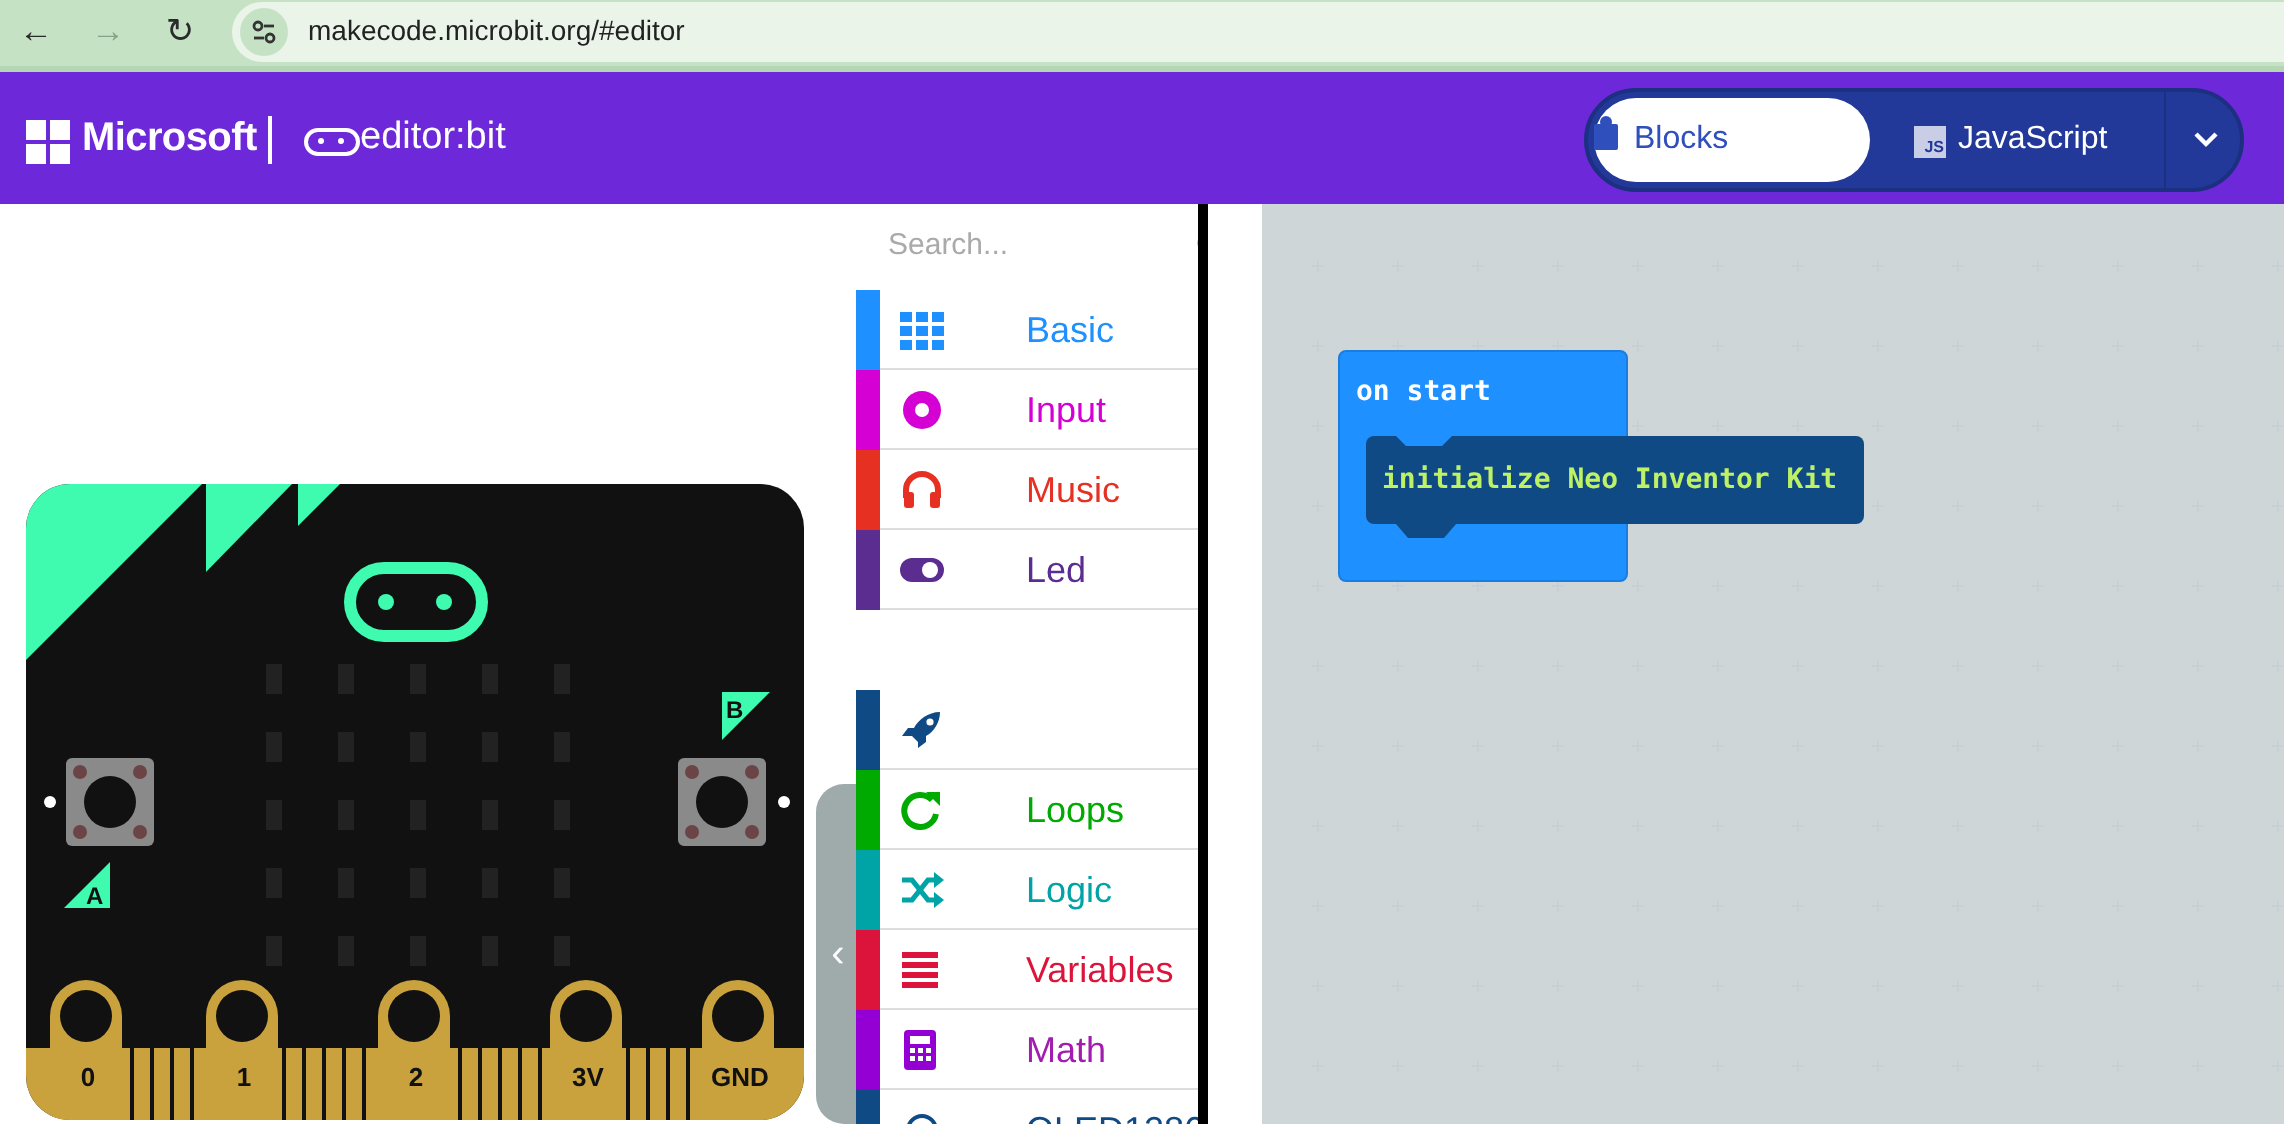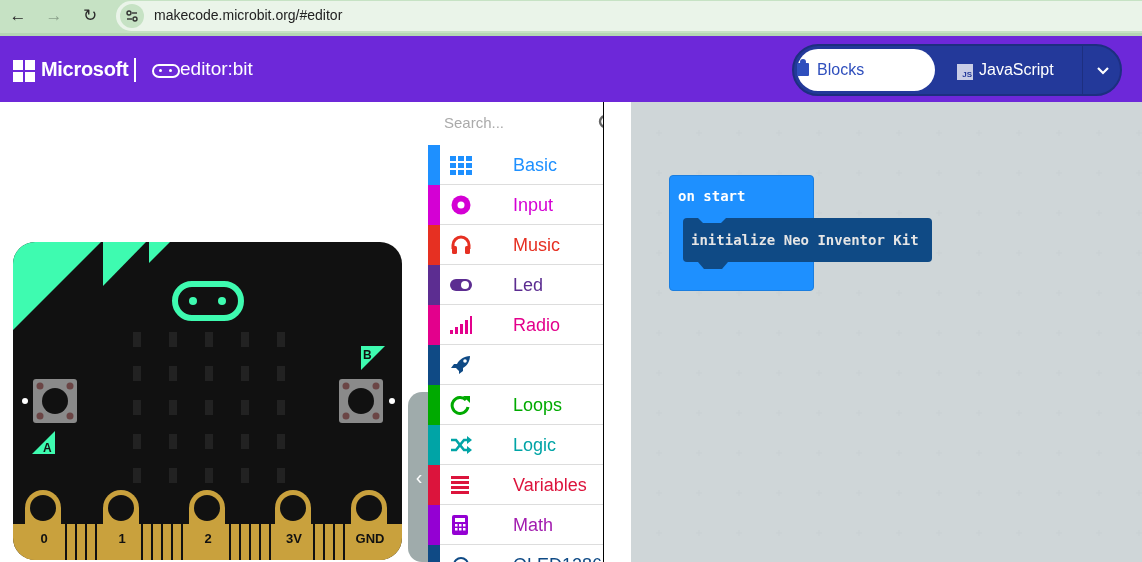--- a/index.html
+++ b/index.html
@@ -26,40 +26,40 @@
   .js-icon { display:inline-block; width: 16px; height: 16px; background:#c9cde6; color:#23399a; font-size: 8px; font-weight:bold; line-height: 22px; text-align:right; padding-right:1px; vertical-align: -2px; margin-right: 6px; margin-left: 18px; }
   .puzzle { display:inline-block; width:12px; height:13px; background:#2f4fbd; vertical-align:-1px; margin-right:8px; position:relative; border-radius:1px; }
   .puzzle:after { content:""; position:absolute; left:3px; top:-4px; width:6px; height:6px; background:#2f4fbd; border-radius:50%; }
   .tg-sep { position:absolute; left: 288px; top: 0; width: 1px; height: 48px; background:#1d2f80; }
   .tg-more { position: absolute; left: 290px; top: 0; width: 38px; height: 48px; color:#fff; text-align:center; line-height: 48px; cursor:pointer; }
 
   .sim { position: absolute; left: 0; top: 102px; width: 428px; height: 460px; background: #fff; }
   .board { position: absolute; left: 13px; top: 140px; width: 389px; height: 318px; background: #111; border-radius: 22px; overflow: hidden; }
   .collapse { position: absolute; left: 408px; top: 392px; width: 22px; height: 170px; background: #9fabab; border-radius: 14px 0 0 14px; color:#fff; font-size: 20px; text-align:center; line-height: 170px; cursor:pointer; }
 
-  .toolbox { position: absolute; left: 428px; top: 102px; width: 176px; height: 460px; background: #fff; border-right: 1px solid #000000; overflow: hidden; }
+  .toolbox { position: absolute; left: 428px; top: 102px; width: 176px; height: 460px; background: #fff; border-right: 5px solid #000000; overflow: hidden; }
   .search { position: absolute; left: 0; top: 0; width: 201px; height: 43px; }
   .search-input { position:absolute; left: 16px; top: 12px; width: 150px; border: none; outline:none; font-size: 15px; color:#333; background: transparent; font-family: "Liberation Sans", sans-serif; }
   .search-input::placeholder { color: #aaa; }
   .search-icon { position:absolute; left: 170px; top: 12px; width: 18px; height: 18px; }
   .cat { position: absolute; left: 0; width: 201px; height: 40px; border-bottom: 1px solid #ddd; cursor: pointer; }
   .cat .bar { position:absolute; left:0; top:0; width: 12px; height: 40px; }
   .cat .icon { position:absolute; left: 22px; top: 10px; width: 22px; height: 20px; }
   .cat .label { position:absolute; left: 57px; top: 10px; font-size: 18px; margin-left: 28px; }
 
   .workspace { position: absolute; left: 631px; top: 102px; width: 511px; height: 460px; background: #e9eef0;
     background-image:
       linear-gradient(#cfd6d8, #cfd6d8), linear-gradient(#cfd6d8, #cfd6d8);
   }
   .grid { position:absolute; left:0; top:0; width:100%; height:100%; }
   .onstart { position: absolute; left: 669px; top: 175px; width: 145px; height: 116px; background: #1e90ff; border-radius: 4px; border: 1px solid #1a7ee0; cursor: move; }
   .onstart .title { position: absolute; left: 8px; top: 12px; color: #fff; font-family: "DejaVu Sans Mono", monospace; font-size: 14px; font-weight: bold; }
   .initblk { position: absolute; left: 683px; top: 218px; width: 249px; height: 44px; background: #0f4a85; border-radius: 4px; cursor: move; }
   .initblk .notch { position:absolute; left: 14px; top: -1px; width: 30px; height: 6px; background:#1e90ff; clip-path: polygon(0 0,100% 0,80% 100%,20% 100%); }
-  .initblk .label { position:absolute; left: 8px; top: 14px; color:#e5e5e5; font-family: "DejaVu Sans Mono", monospace; font-size: 14px; font-weight: bold; white-space: nowrap; }
+  .initblk .label { position:absolute; left: 8px; top: 14px; color:#bef264; font-family: "DejaVu Sans Mono", monospace; font-size: 14px; font-weight: bold; white-space: nowrap; }
   .bottomtab { position:absolute; left: 698px; top: 262px; width: 30px; height: 7px; background:#0f4a85; clip-path: polygon(0 0,100% 0,80% 100%,20% 100%); }
 </style>
 </head>
 <body>
 
 <div class="browserbar">
   <div class="strip"></div>
   <div class="navbtn" style="left:6px"><span>←</span></div>
   <div class="navbtn" style="left:42px;color:#8aa08a"><span>→</span></div>
   <div class="navbtn" style="left:78px"><span>↻</span></div>
@@ -263,33 +263,20 @@
     <span class="label" style="color:#e63022">Music</span>
   </div>
   <div class="cat" style="top:163px">
     <div class="bar" style="background:#5c2d91"></div>
     <svg class="icon" viewBox="0 0 22 20">
         <rect x="0" y="4" width="22" height="12" rx="6" fill="#5c2d91"></rect>
         <circle cx="15" cy="10" r="4" fill="#fff"></circle>
       </svg>
     <span class="label" style="color:#5c2d91">Led</span>
   </div>
-  <div class="cat" style="top:203px">
-    <div class="bar" style="background:#e3008c"></div>
-    <svg class="icon" viewBox="0 0 22 20">
-        <g fill="#e3008c">
-          <rect x="0" y="15" width="3" height="4"></rect>
-          <rect x="5" y="12" width="3" height="7"></rect>
-          <rect x="10" y="9" width="3" height="10"></rect>
-          <rect x="15" y="5" width="3" height="14"></rect>
-          <rect x="20" y="1" width="2.5" height="18"></rect>
-        </g>
-      </svg>
-    <span class="label" style="color:#e3008c">Radio</span>
-  </div>
   <div class="cat" style="top:243px">
     <div class="bar" style="background:#0f4a85"></div>
     <svg class="icon" viewBox="0 0 22 20">
         <path d="M20,1 C14,1 9,5 7,9 L4,9 L1,13 L6,13 L9,16 L9,19 L13,16 L13,13 C17,11 20,6 20,1 Z" fill="#0f4a85"></path>
         <circle cx="15" cy="6" r="1.8" fill="#fff"></circle>
       </svg>
   </div>
   <div class="cat" style="top:283px">
     <div class="bar" style="background:#00aa00"></div>
     <svg class="icon" viewBox="0 0 22 20">

